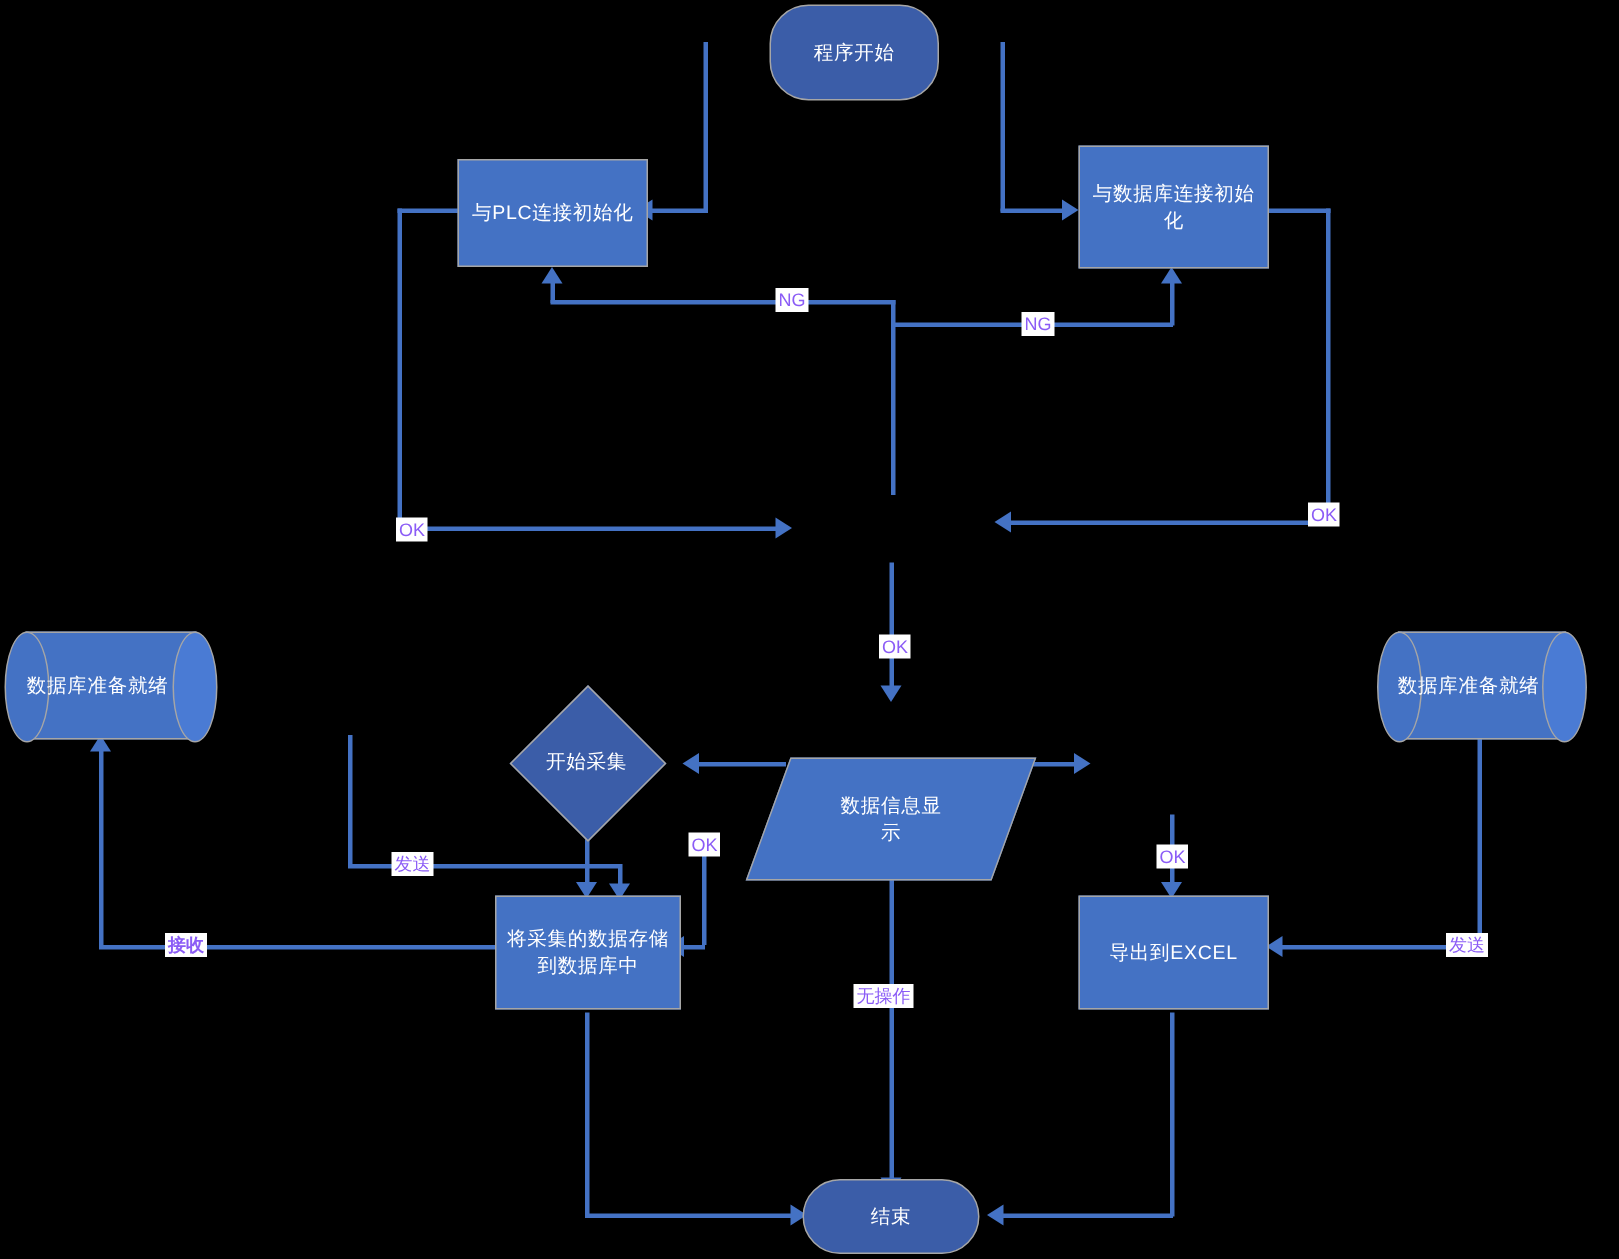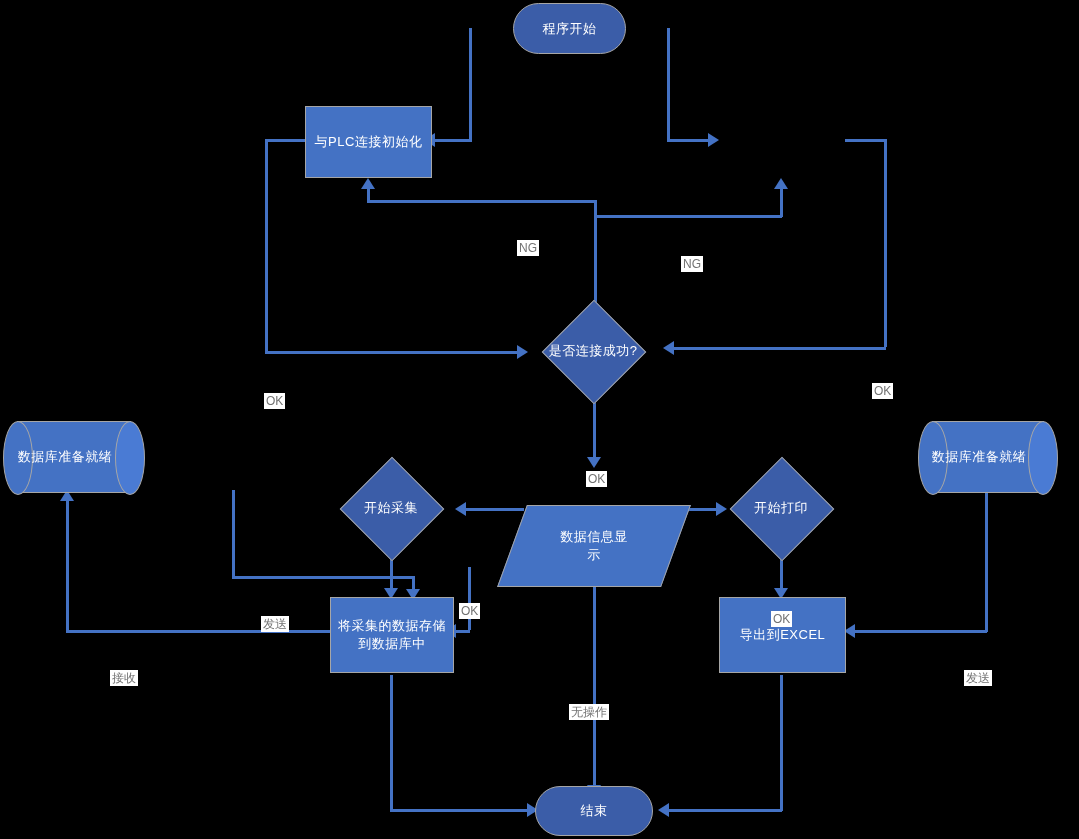--- a/index.html
+++ b/index.html
@@ -32,22 +32,22 @@
   .cyl .ctxt{position:relative;z-index:3;width:100%;}
   
   .ln{position:absolute;background:#4472C4;}
   .lh{height:3px;}
   .lv{width:3px;}
   .arr{position:absolute;width:0;height:0;}
   .arr-r{border-top:7px solid transparent;border-bottom:7px solid transparent;border-left:11px solid #4472C4;}
   .arr-l{border-top:7px solid transparent;border-bottom:7px solid transparent;border-right:11px solid #4472C4;}
   .arr-d{border-left:7px solid transparent;border-right:7px solid transparent;border-top:11px solid #4472C4;}
   .arr-u{border-left:7px solid transparent;border-right:7px solid transparent;border-bottom:11px solid #4472C4;}
-  .elabel{position:absolute;background:#FFFFFF;color:#737373;font-size:12px;line-height:14px;
-          padding:1px 2px;white-space:nowrap;z-index:5;margin-top:48px;}
+  .elabel{position:absolute;background:#FFFFFF;color:#8b5cf6;font-size:12px;line-height:14px;
+          padding:1px 2px;white-space:nowrap;z-index:5;}
 </style>
 </head>
 <body>
 
 <div id="stage">
 
   <div class="ln lv" style="left:469px;top:28px;height:113px;"></div>
   <div class="ln lh" style="left:432px;top:139px;width:40px;"></div>
   <div class="arr arr-l" style="left:424px;top:133px;"></div>
 
@@ -109,33 +109,32 @@
   <div class="arr arr-d" style="left:774px;top:588px;"></div>
 
   <div class="ln lv" style="left:985px;top:490px;height:142px;"></div>
   <div class="ln lh" style="left:851px;top:630px;width:136px;"></div>
   <div class="arr arr-l" style="left:844px;top:624px;"></div>
 
   <div class="ln lv" style="left:780px;top:675px;height:136px;"></div>
   <div class="ln lh" style="left:665px;top:809px;width:117px;"></div>
   <div class="arr arr-l" style="left:658px;top:803px;"></div>
 
-  <div class="node term" style="left:513px;top:3px;width:113px;height:51px;">
+  <div class="node term" style="left:513px;top:3px;width:113px;height:64px;">
     <span>程序开始</span>
   </div>
 
   <div class="node rect" style="left:305px;top:106px;width:127px;height:72px;">
     <span>与PLC连接初始化</span>
   </div>
 
+  <div class="node rect" style="left:719px;top:97px;width:127px;height:82px;padding:0 8px;">
+    <span>与数据库连接初始化</span>
+  </div>
 
-  <div class="node diamond" style="left:522px;top:315px;width:142px;height:72px;">
-    <span class="dshape" style="left:35px;top:0px;width:72px;height:72px;"></span>
-    <span class="dtxt">是否连接成功?</span>
-  </div>
 
   <div class="node cyl" style="left:3px;top:421px;width:142px;height:72px;">
     <span class="cbody"></span>
     <span class="ccapL"></span>
     <span class="ccapR"></span>
     <span class="ctxt" style="padding-right:18px;">数据库准备就绪</span>
   </div>
 
 
   <div class="node cyl" style="left:918px;top:421px;width:140px;height:72px;">
@@ -148,24 +147,20 @@
   <div class="node diamond" style="left:327px;top:472px;width:128px;height:72px;">
     <span class="dshape" style="left:28px;top:0px;width:72px;height:72px;"></span>
     <span class="dtxt">开始采集</span>
   </div>
 
   <div class="node para" style="left:512px;top:465px;width:164px;height:82px;margin-top:40px;">
     <span class="pshape"></span>
     <span class="ptxt" style="width:74px;">数据信息显示</span>
   </div>
 
-  <div class="node diamond" style="left:717px;top:472px;width:128px;height:72px;">
-    <span class="dshape" style="left:28px;top:0px;width:72px;height:72px;"></span>
-    <span class="dtxt">开始打印</span>
-  </div>
 
   <div class="node rect" style="left:330px;top:597px;width:124px;height:76px;padding:0 6px;">
     <span>将采集的数据存储到数据库中</span>
   </div>
 
   <div class="node term" style="left:535px;top:786px;width:118px;height:50px;">
     <span>结束</span>
   </div>
 
   <div class="node rect" style="left:719px;top:597px;width:127px;height:76px;">
@@ -173,17 +168,17 @@
   </div>
 
   <div class="elabel" style="left:517px;top:192px;">NG</div>
   <div class="elabel" style="left:681px;top:208px;">NG</div>
   <div class="elabel" style="left:264px;top:345px;">OK</div>
   <div class="elabel" style="left:872px;top:335px;">OK</div>
   <div class="elabel" style="left:586px;top:423px;">OK</div>
   <div class="elabel" style="left:459px;top:555px;">OK</div>
   <div class="elabel" style="left:771px;top:563px;">OK</div>
   <div class="elabel" style="left:261px;top:568px;">发送</div>
-  <div class="elabel" style="left:110px;top:622px;">接收</div>
+  <div class="elabel" style="left:110px;top:622px;font-weight:bold;">接收</div>
   <div class="elabel" style="left:964px;top:622px;">发送</div>
   <div class="elabel" style="left:569px;top:656px;">无操作</div>
 
 </div>
 
 </body></html>

